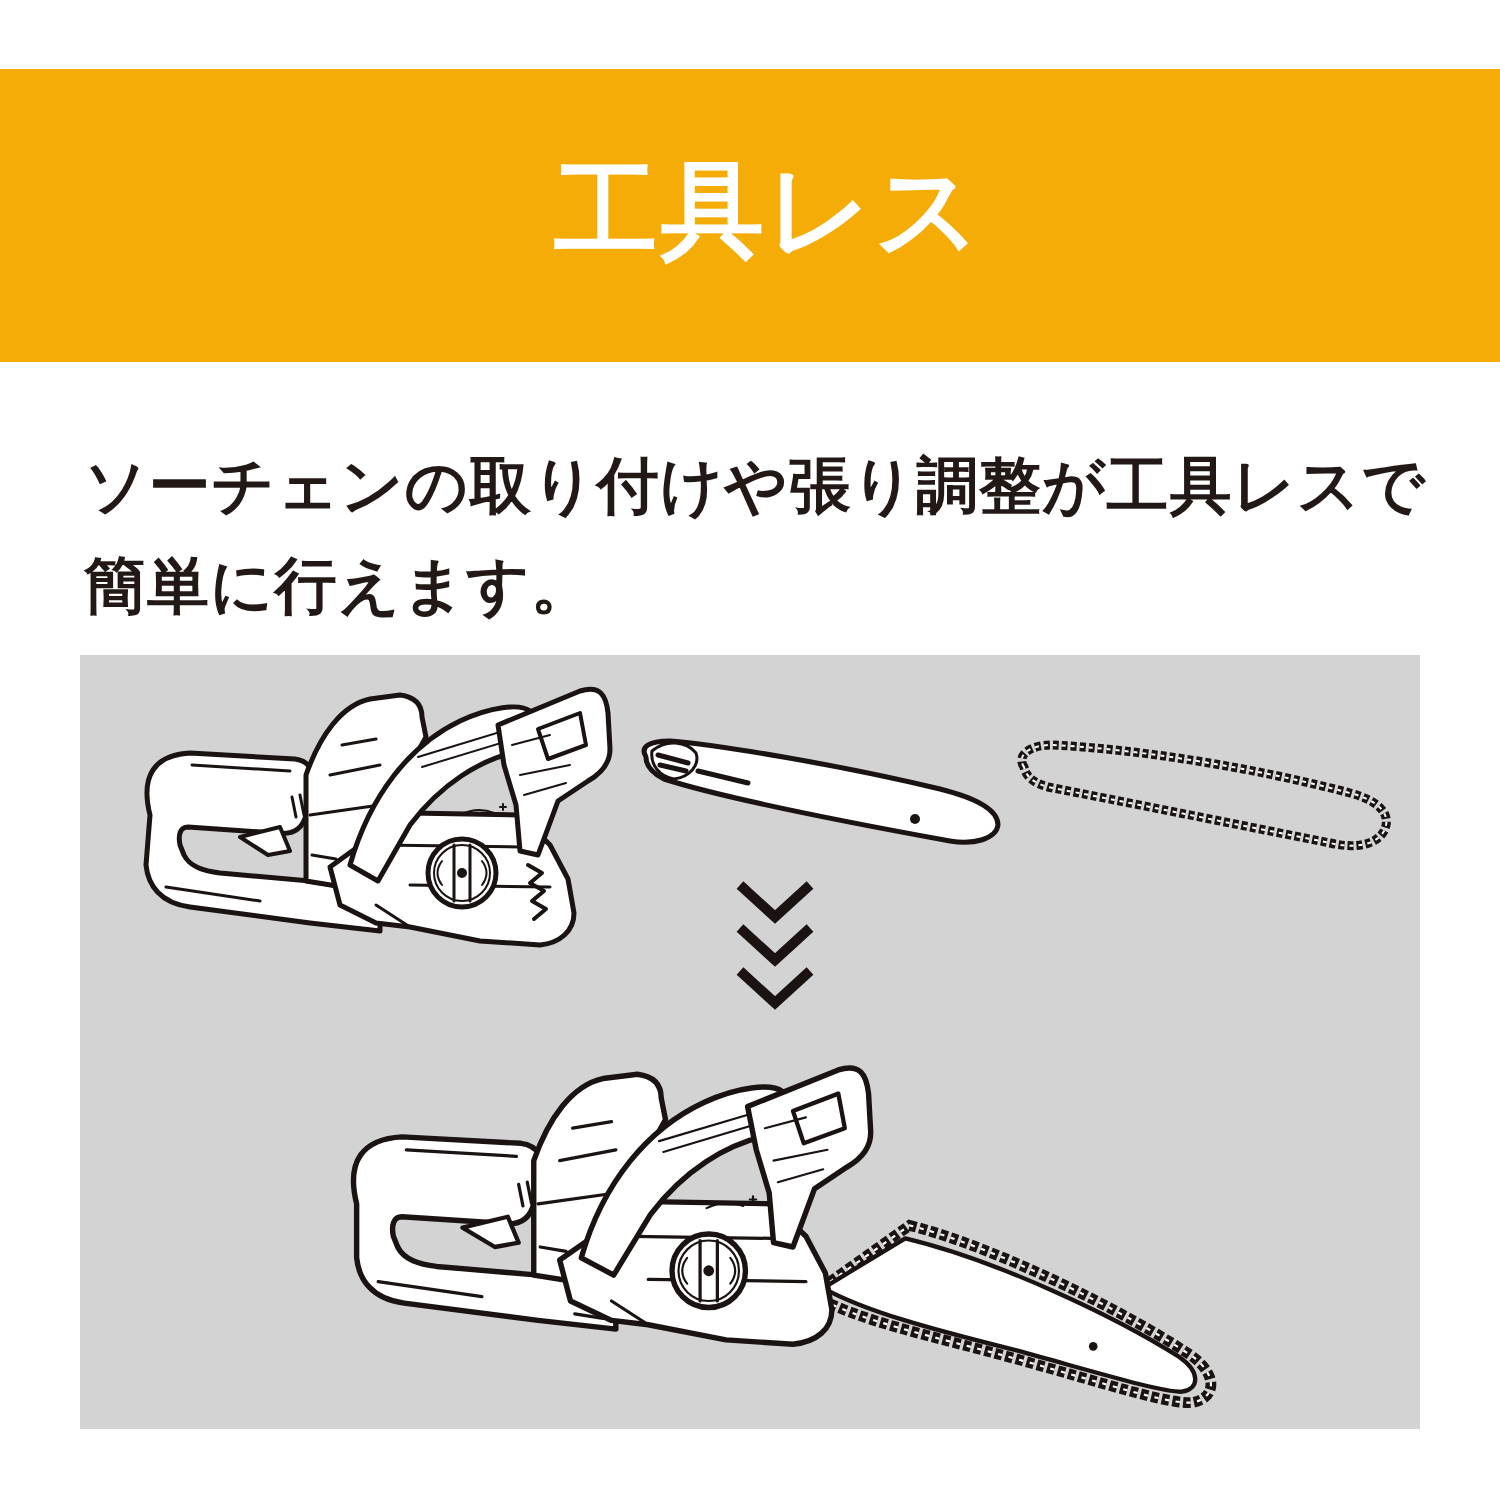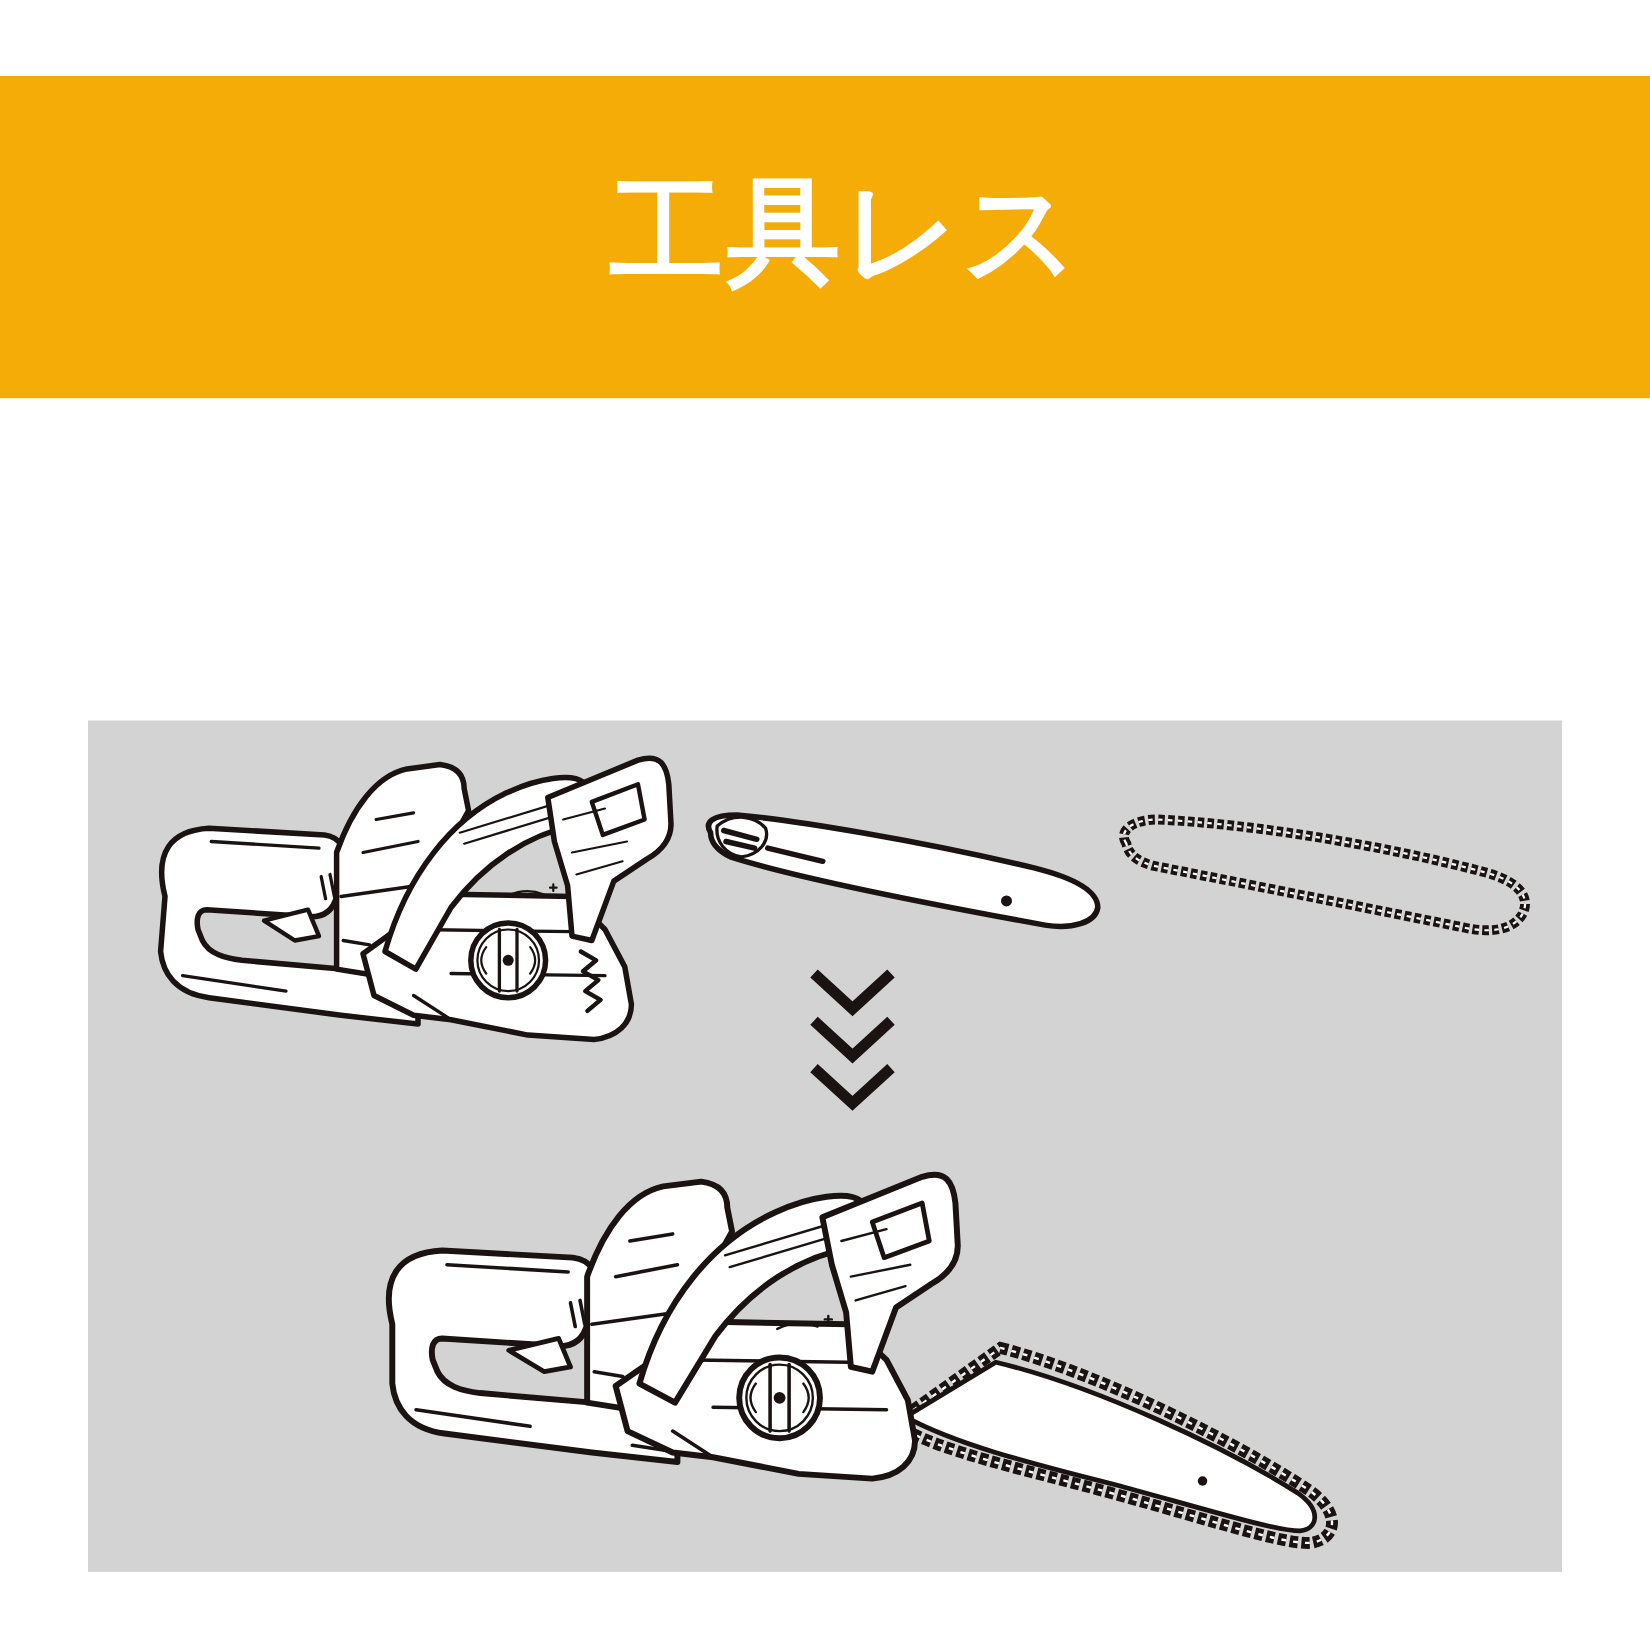--- a/index.html
+++ b/index.html
@@ -64,20 +64,22 @@
     .fill-w { fill: #ffffff; }
   </style>
 </head>
 <body>
 
 <div class="banner" id="banner" style="background: rgb(245, 172, 6);">
   <span class="banner-title" style="color: rgb(255, 255, 255);">工具レス</span>
 </div>
 
 <div class="caption" style="color: rgb(34, 24, 21);">
+  <span class="caption-line">ソーチェンの取り付けや張り調整が工具レスで</span>
+  <span class="caption-line">簡単に行えます。</span>
 </div>
 
 <div class="panel" id="panel" style="background: rgb(211, 211, 212);">
   <svg width="1340" height="774" viewBox="0 0 1340 774" xmlns="http://www.w3.org/2000/svg">
 
     <g transform="translate(0,0)">
 
       <path class="ink fill-w" stroke-width="5" d="M70,160 C60,120 75,100 110,98 L215,104 C230,106 236,118 232,132 L226,160
            C222,176 210,180 196,178 L108,172 C100,172 98,180 100,190 L104,200
            C110,212 124,216 140,218 L230,226 L300,238 L300,276 L230,268 L110,252

